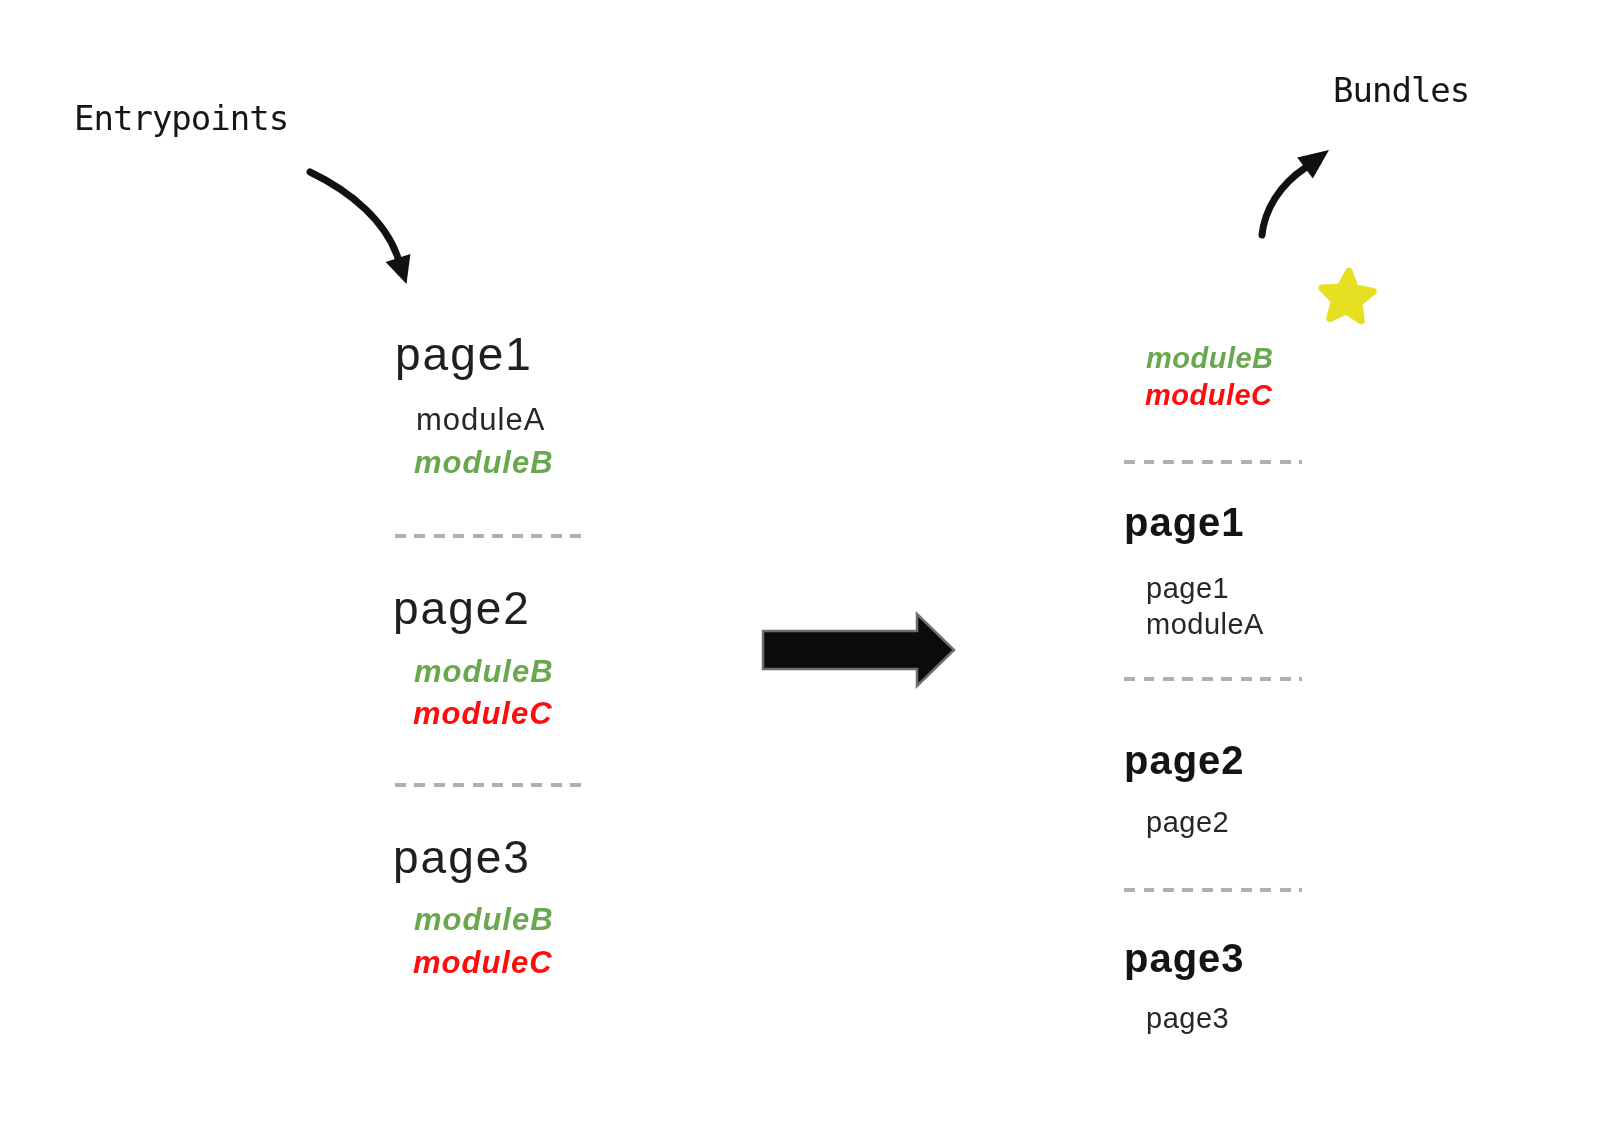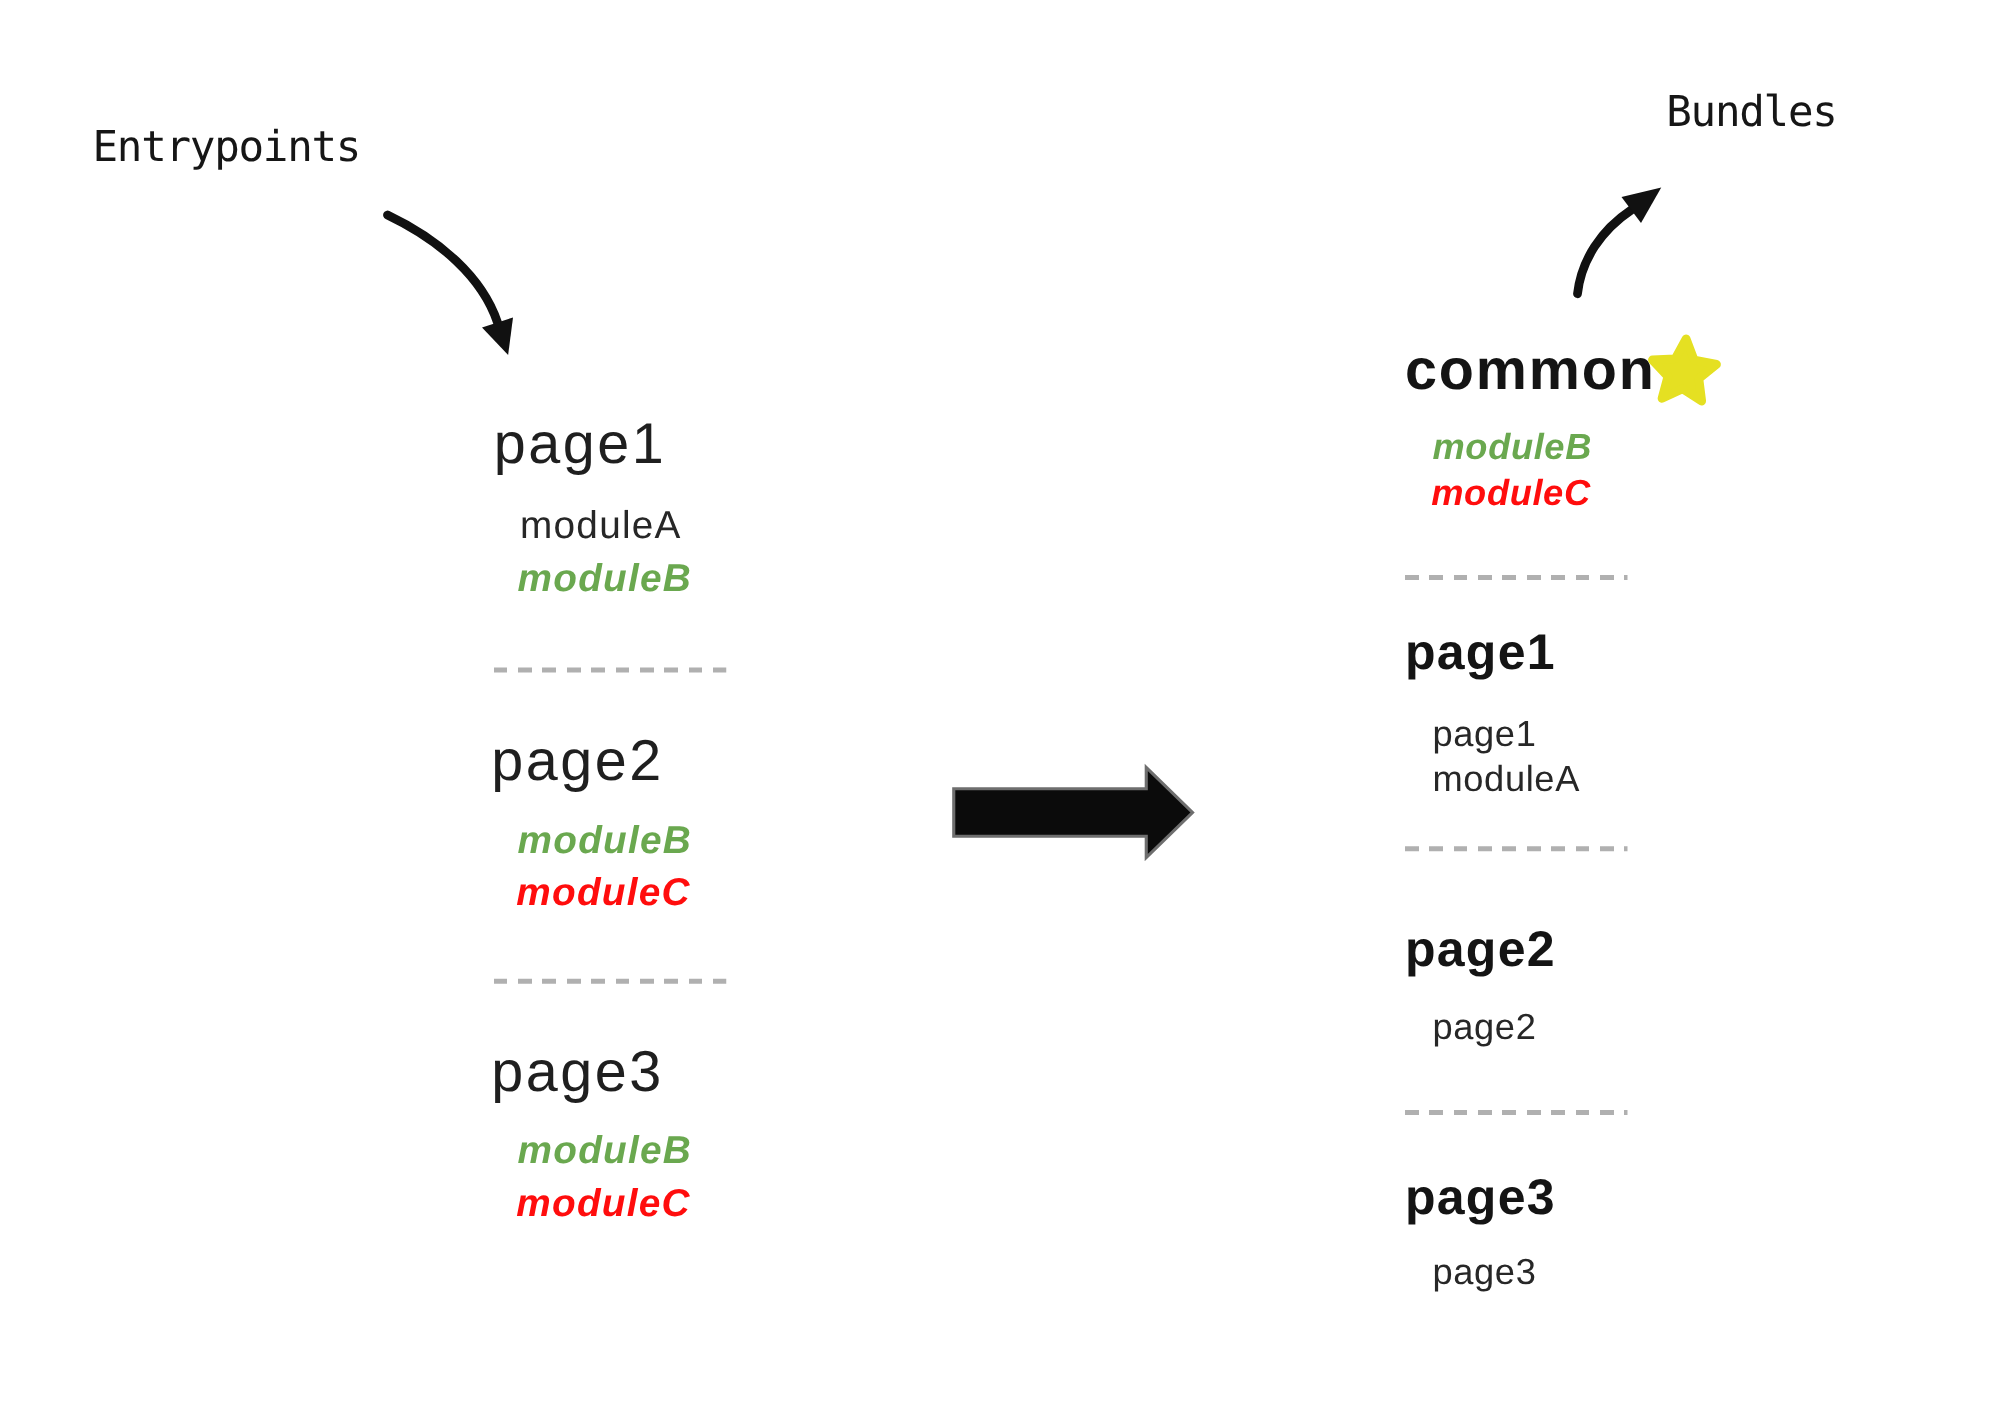--- a/index.html
+++ b/index.html
@@ -59,21 +59,20 @@
     <polygon points="4,21 158,21 158,4 195,40 158,76 158,59 4,59" fill="#0b0b0b" stroke="#6e6e6e" stroke-width="2.5"></polygon>
   </svg>
 
   <div class="t mono-label" style="left:1333px;top:73px;">Bundles</div>
 
   <svg style="left:1245px;top:130px;" width="100" height="112" viewBox="0 0 100 112">
     <path d="M 17 105 C 20 78 36 54 60 38" fill="none" stroke="#111111" stroke-width="7" stroke-linecap="round"></path>
     <polygon points="84,20 67.8,48.4 52.2,27.6" fill="#111111"></polygon>
   </svg>
 
-  <div class="t bn-common-title" style="left:1124px;top:272px;">common</div>
 
   <svg style="left:1316px;top:266px;" width="62" height="62" viewBox="0 0 62 62">
     <path d="M31,5 L38.6,21.5 L56.7,23.7 L43.4,36 L46.9,53.8 L31,45 L15.1,53.8 L18.6,36 L5.3,23.7 L23.4,21.5 Z" fill="#e5e022" stroke="#e5e022" stroke-width="7" stroke-linejoin="round" transform="rotate(4 31 32)"></path>
   </svg>
 
   <div class="t bn-item bold" style="left: 1146px; top: 344px; color: rgb(106, 168, 79);">moduleB</div>
   <div class="t bn-item bold" style="left: 1145px; top: 381px; color: rgb(255, 13, 13);">moduleC</div>
 
   <div class="divider" style="left:1124px;top:460px;width:178px;"></div>
 

